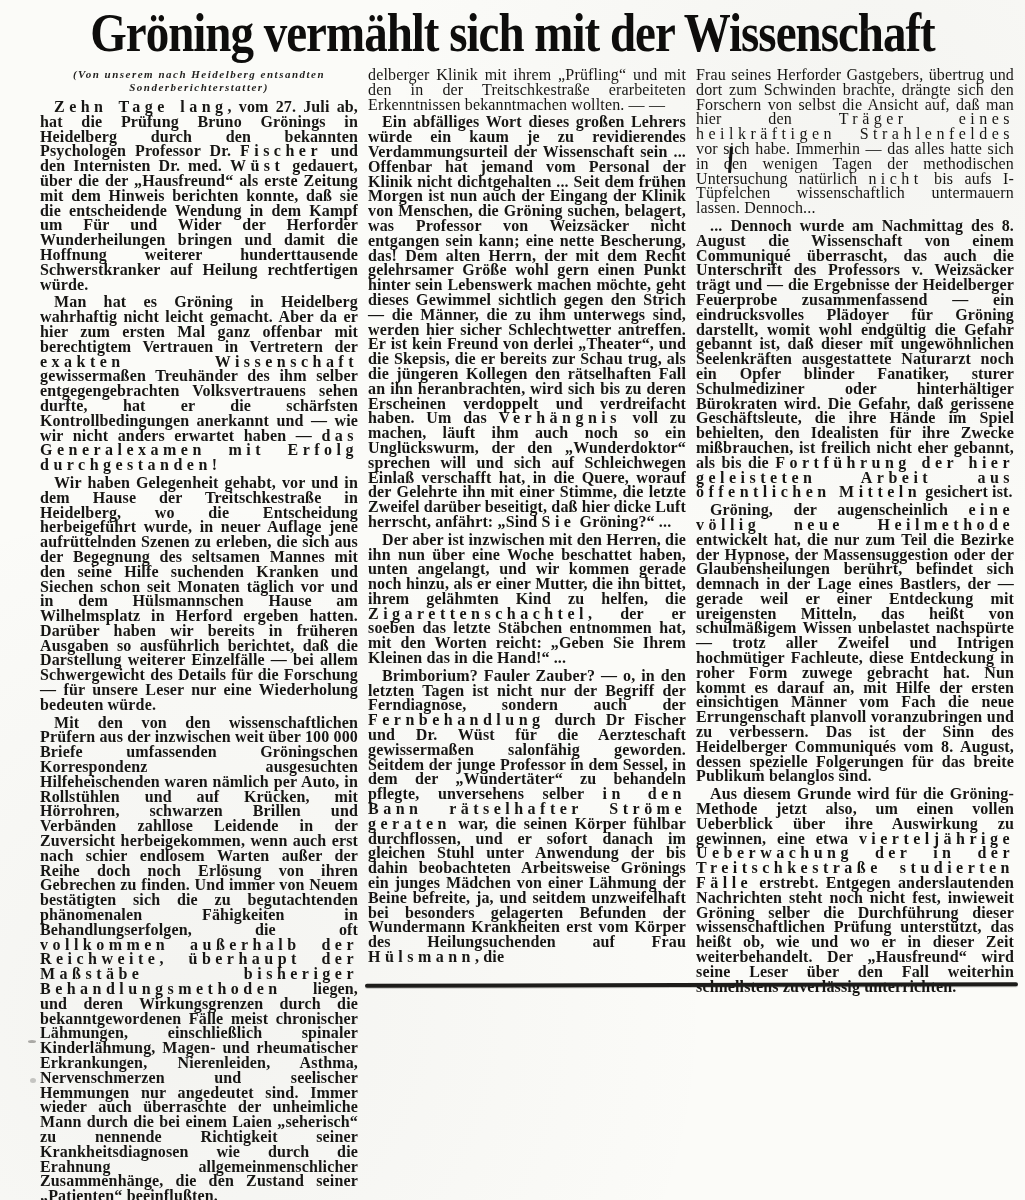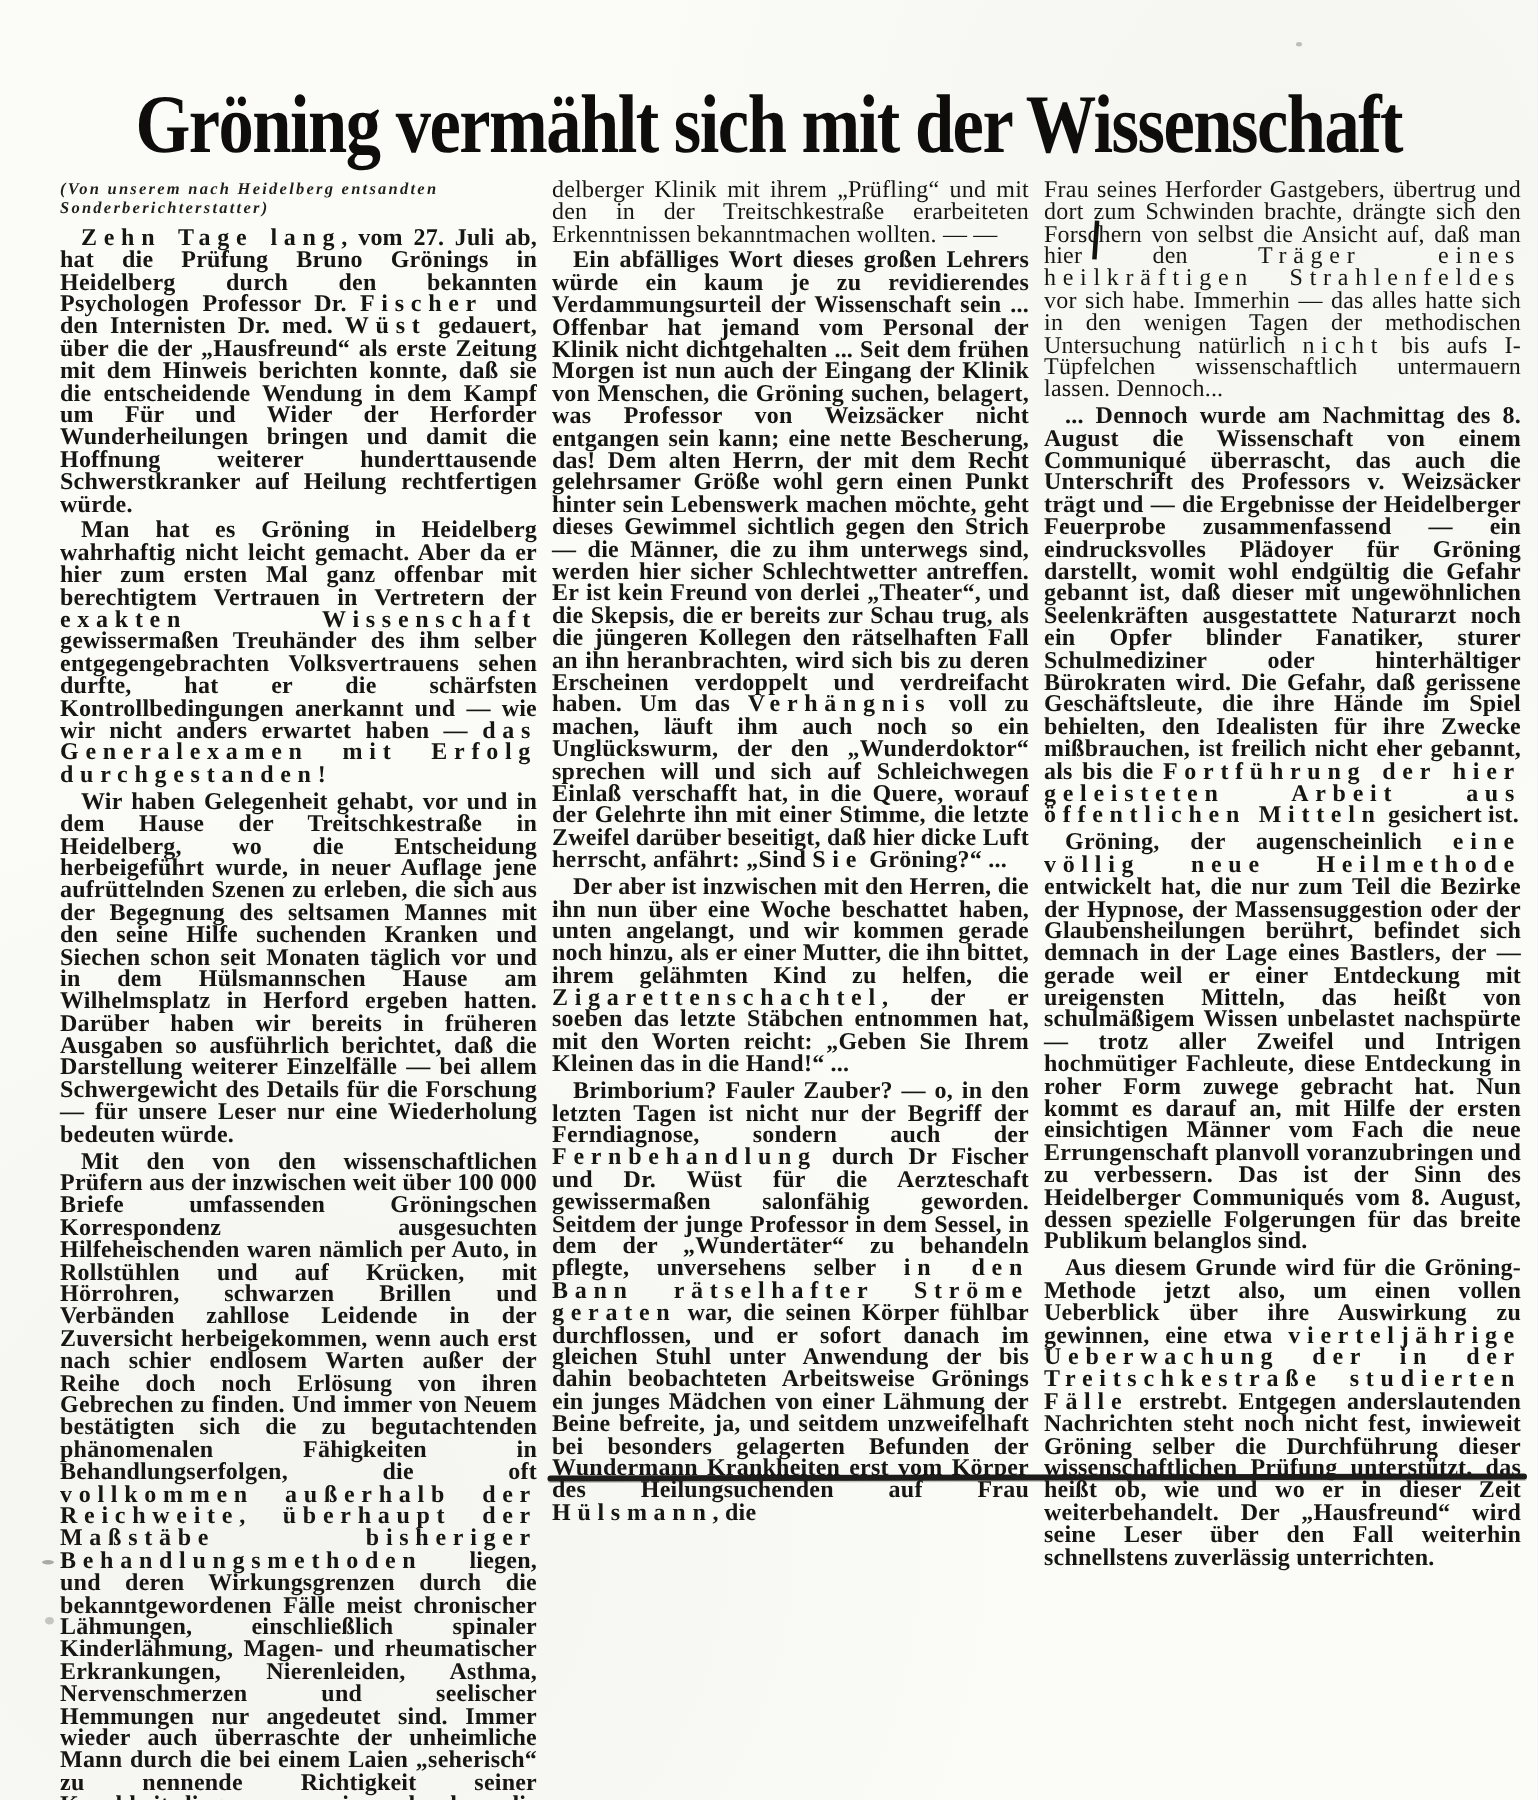--- a/index.html
+++ b/index.html
@@ -9,21 +9,21 @@
     width:1025px;height:1200px;
     margin:0 auto;
     background:
       radial-gradient(circle at 18% 85%, rgba(120,120,115,.06), transparent 40%),
       radial-gradient(circle at 85% 10%, rgba(120,120,115,.05), transparent 35%),
       #fbfbf8;
     overflow:hidden;
     color:#181715;
     font-family:"Liberation Serif", serif;
   }
-  .masthead{padding-top:52px;text-align:center;}
+  .masthead{text-align:center;}
   .headline{
     margin:0;
     font-family:"Liberation Serif", serif;
     font-weight:700;
     font-size:47px;
     letter-spacing:-1px;
     white-space:nowrap;
     color:#0e0d0c;
     transform:scaleY(1.18);
     transform-origin:center top;
@@ -38,20 +38,21 @@
   }
   .columns{
     display:flex;
     gap:10px;
     padding:14px 10px 0 40px;
     box-sizing:border-box;
   }
   .col{width:318px;flex:0 0 318px;}
   .byline{
     margin:0 0 6px 0;
+    text-align:center;
     font-size:11px;
     font-weight:700;
     font-style:italic;
     letter-spacing:1.5px;
     line-height:13px;
     color:#201f1d;
   }
   .col-body p{
     margin:0 0 3px 0;
     font-size:16px;

